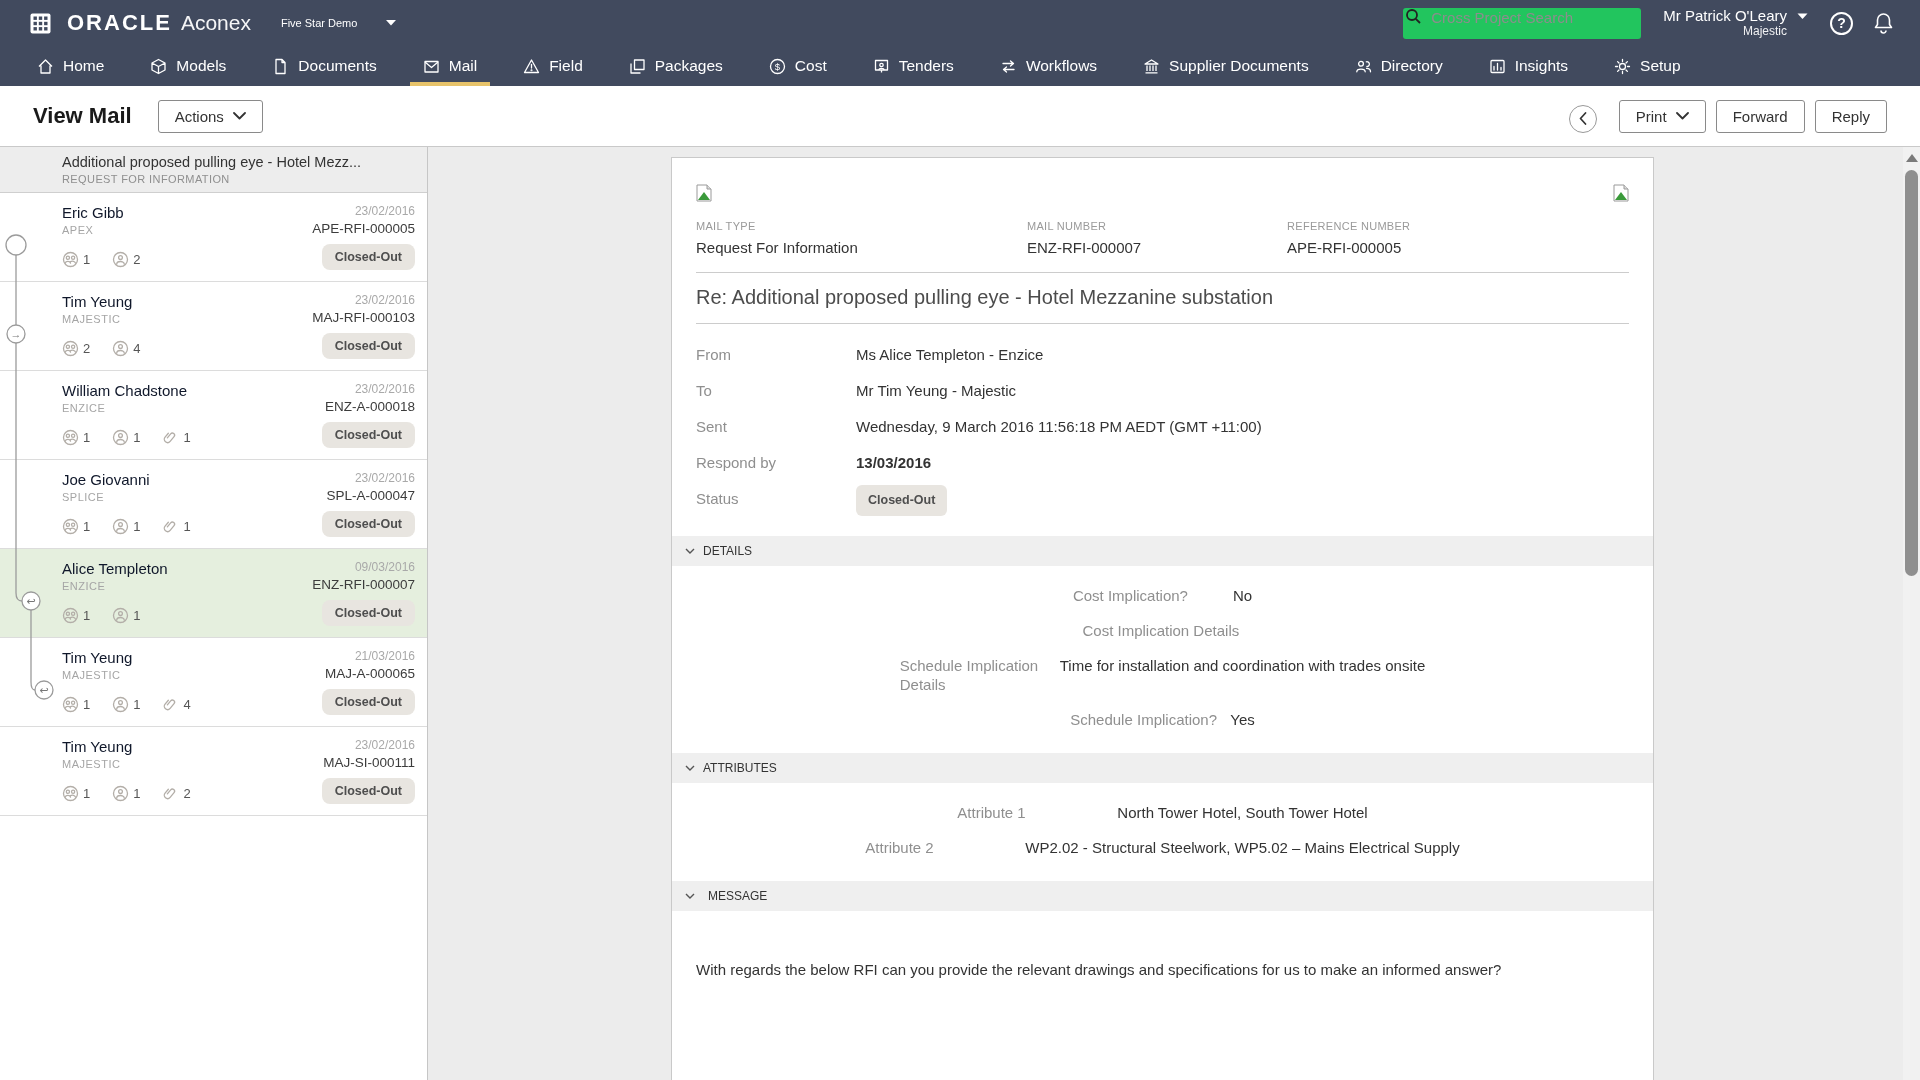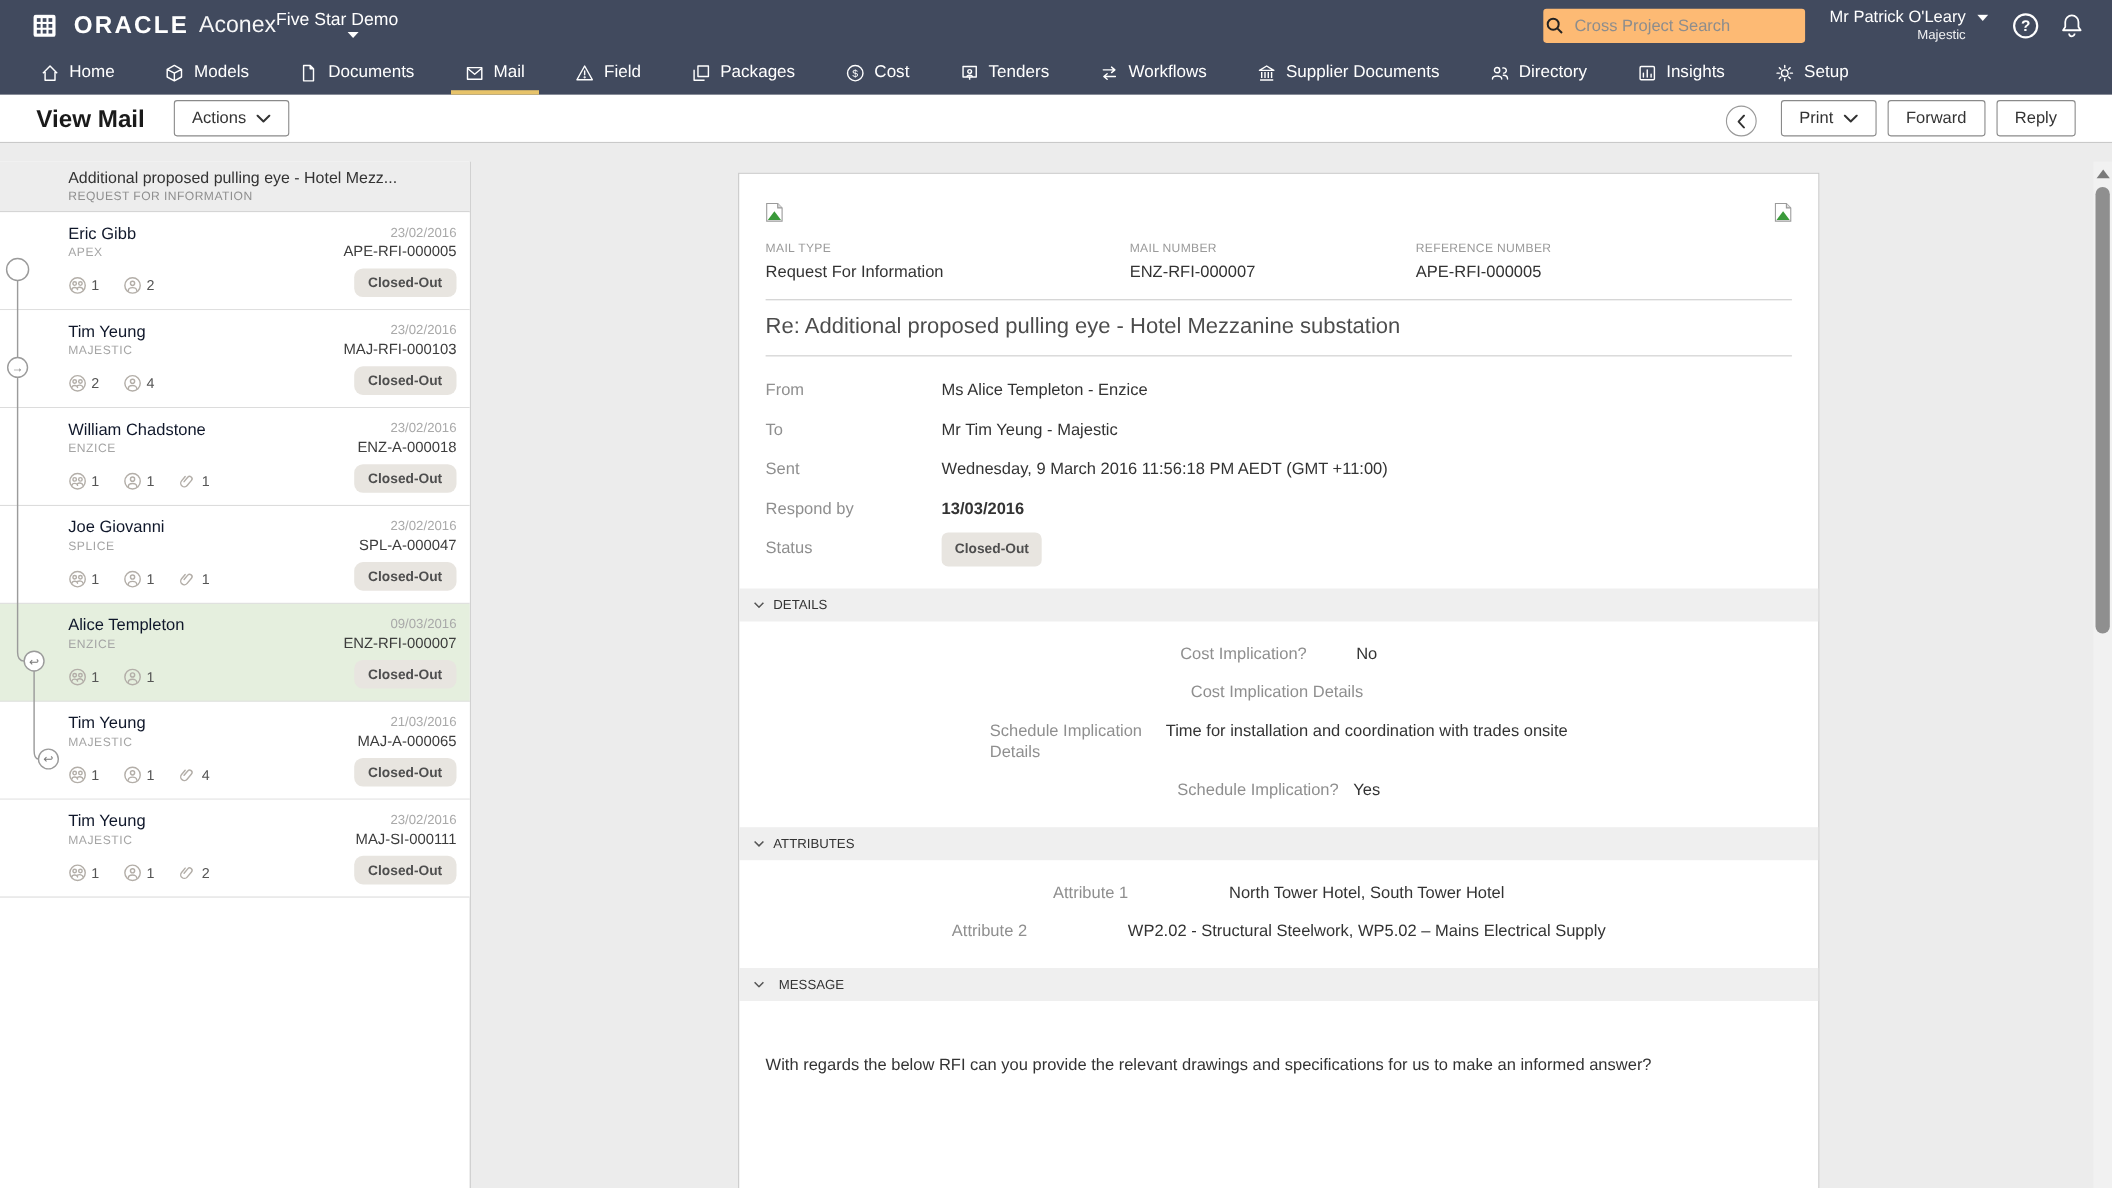--- a/index.html
+++ b/index.html
@@ -9,40 +9,40 @@
     font-family:"Liberation Sans", sans-serif; background:#ececec; color:#333;
   }
   svg { display:block; }
 
   
   .topbar { position:absolute; top:0; left:0; width:1920px; height:86px; background:#414a5e; color:#fff; z-index:5; }
   .tb-row1 { height:46px; display:flex; align-items:center; padding:0 26px 0 30px; }
   .waffle { width:21px; height:21px; margin-right:16px; }
   .logo-oracle { font-size:22px; font-weight:bold; letter-spacing:2px; }
   .logo-product { font-size:21px; font-weight:400; margin-left:9px; opacity:.95; }
-  .project-sel { display:flex; align-items:center; font-size:16px; cursor:pointer;flex-direction:column; }
+  .project-sel { display:flex; align-items:center; margin-left:30px; font-size:11px; cursor:pointer; }
   .project-sel .chev { margin-left:28px; }
   .tb-spacer { flex:1; }
-  .searchbox { width:238px; height:31px; background:#fdba74; border-radius:3px; display:flex; align-items:center; padding:0 2px; }
+  .searchbox { width:238px; height:31px; background:#22c55e; border-radius:3px; display:flex; align-items:flex-start; padding:0 2px; }
   .searchbox input { border:none; outline:none; width:185px; font-size:15px; color:#333; font-family:"Liberation Sans",sans-serif; background:transparent; margin-left:7px; }
   .searchbox input::placeholder { color:#8d8d8d; }
   .userblock { margin-left:22px; text-align:right; line-height:1.15; cursor:pointer; }
   .user-name { font-size:15px; display:flex; align-items:center; gap:10px; }
   .user-org { font-size:12px; opacity:.92; padding-right:21px; }
   .help-btn { width:23px; height:23px; border:2px solid #fff; border-radius:50%; font-size:14px; font-weight:bold;
               display:flex; align-items:center; justify-content:center; margin-left:22px; cursor:pointer; }
   .bell { margin-left:20px; cursor:pointer; }
 
   
   .nav { height:40px; display:flex; align-items:stretch; padding-left:37px; font-size:15.5px; }
   .nav-item { display:flex; align-items:center; gap:9px; position:relative; margin-right:46px; cursor:pointer; white-space:nowrap; }
   .nav-item .underline { position:absolute; left:-13px; right:-13px; bottom:0; height:4px; background:#e7c36a; }
 
   
-  .page-header { position:absolute; top:86px; left:0; width:1920px; height:44px; background:#fff;
+  .page-header { position:absolute; top:86px; left:0; width:1920px; height:61px; background:#fff;
                  border-bottom:1px solid #c9c9c9; display:flex; align-items:center; padding:0 33px; z-index:4; }
   .page-title { font-size:22px; font-weight:bold; color:#1a1a1a; margin-right:26px; }
   .btn { background:#fff; border:1px solid #8a8a8a; border-radius:3px; font-size:15px; color:#333;
          padding:7px 16px; display:flex; align-items:center; gap:9px; cursor:pointer; font-family:inherit; }
   .ph-spacer { flex:1; }
   .back-circle { width:28px; height:28px; border:1px solid #999; border-radius:50%; display:flex; align-items:center;
                  justify-content:center; margin-right:12px; cursor:pointer; background:#fff; }
   .ph-right { display:flex; align-items:flex-end; gap:10px; }
 
   

